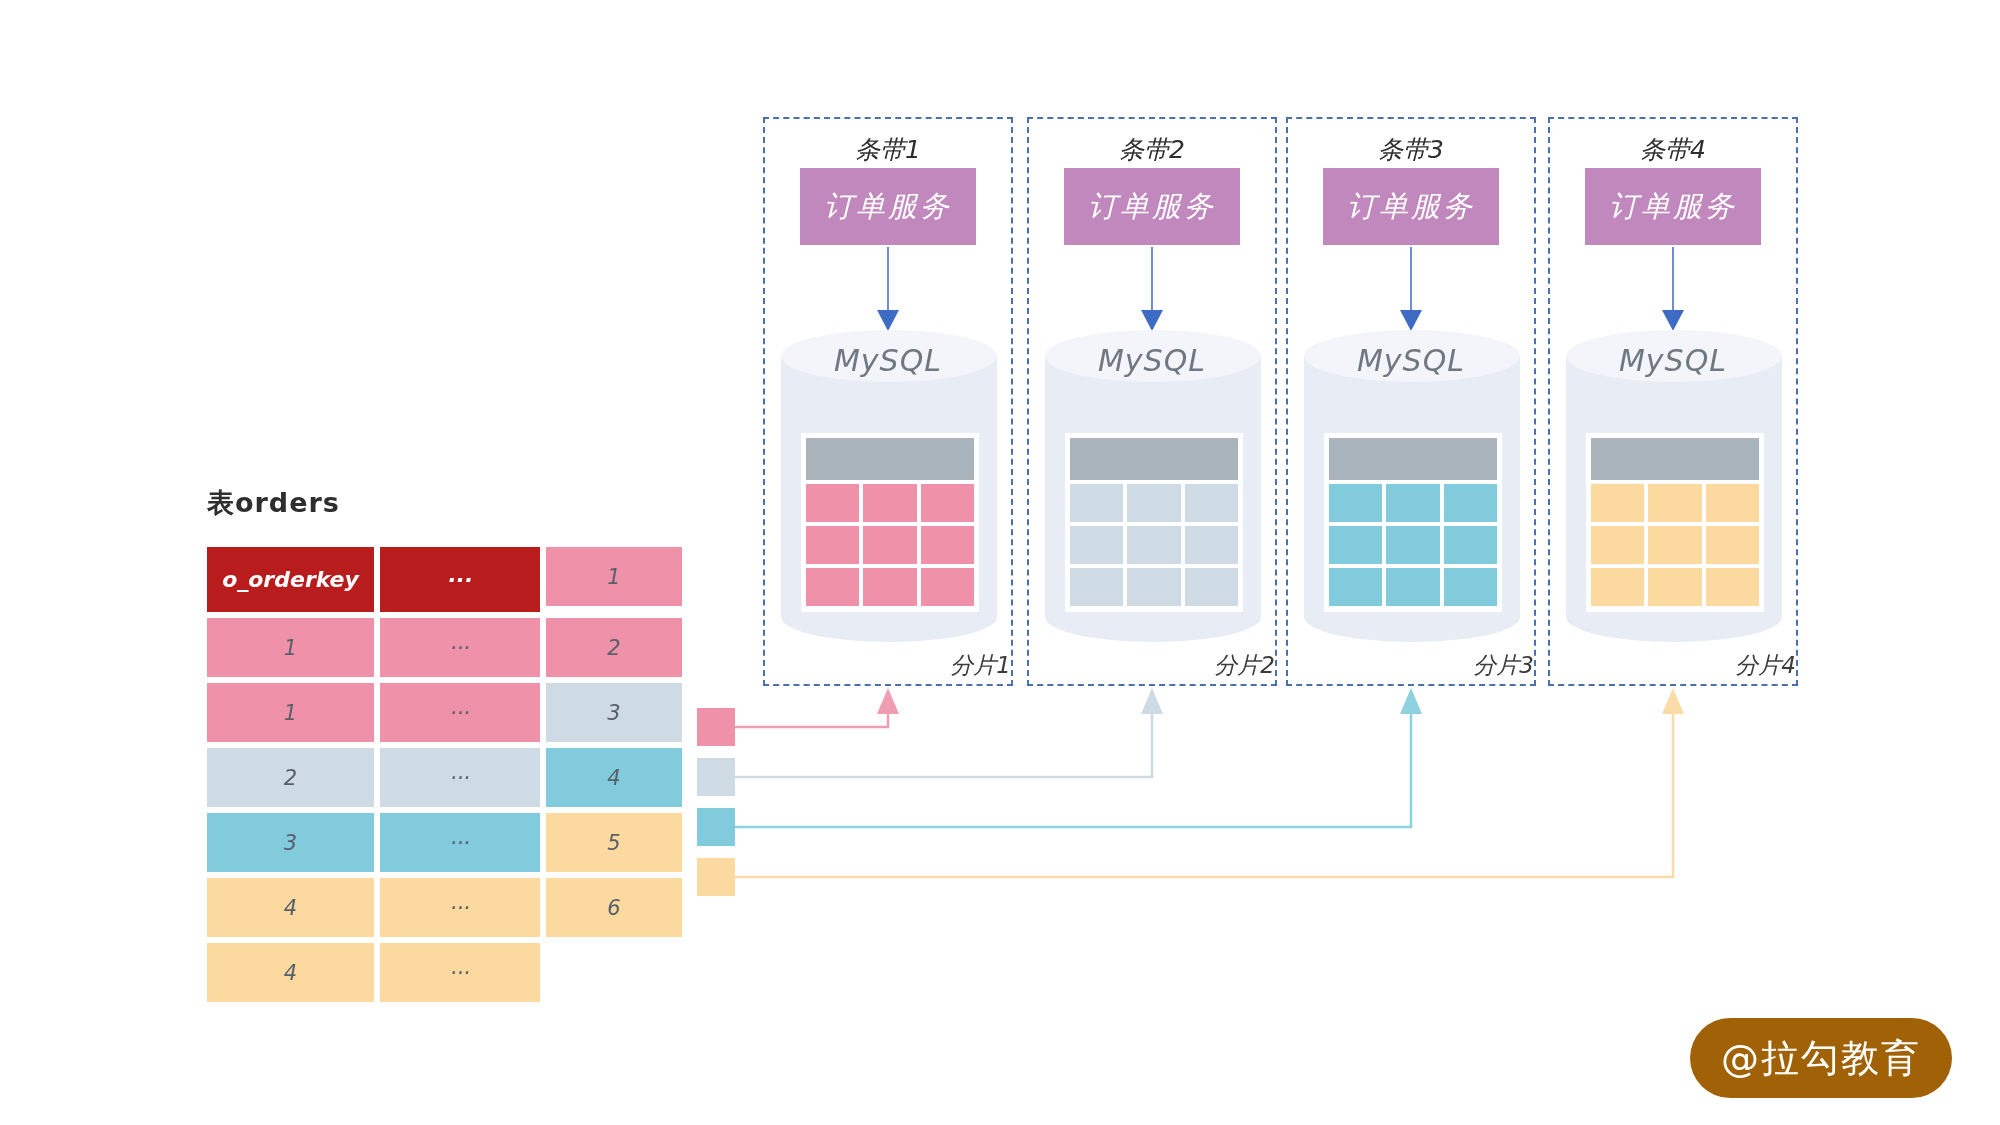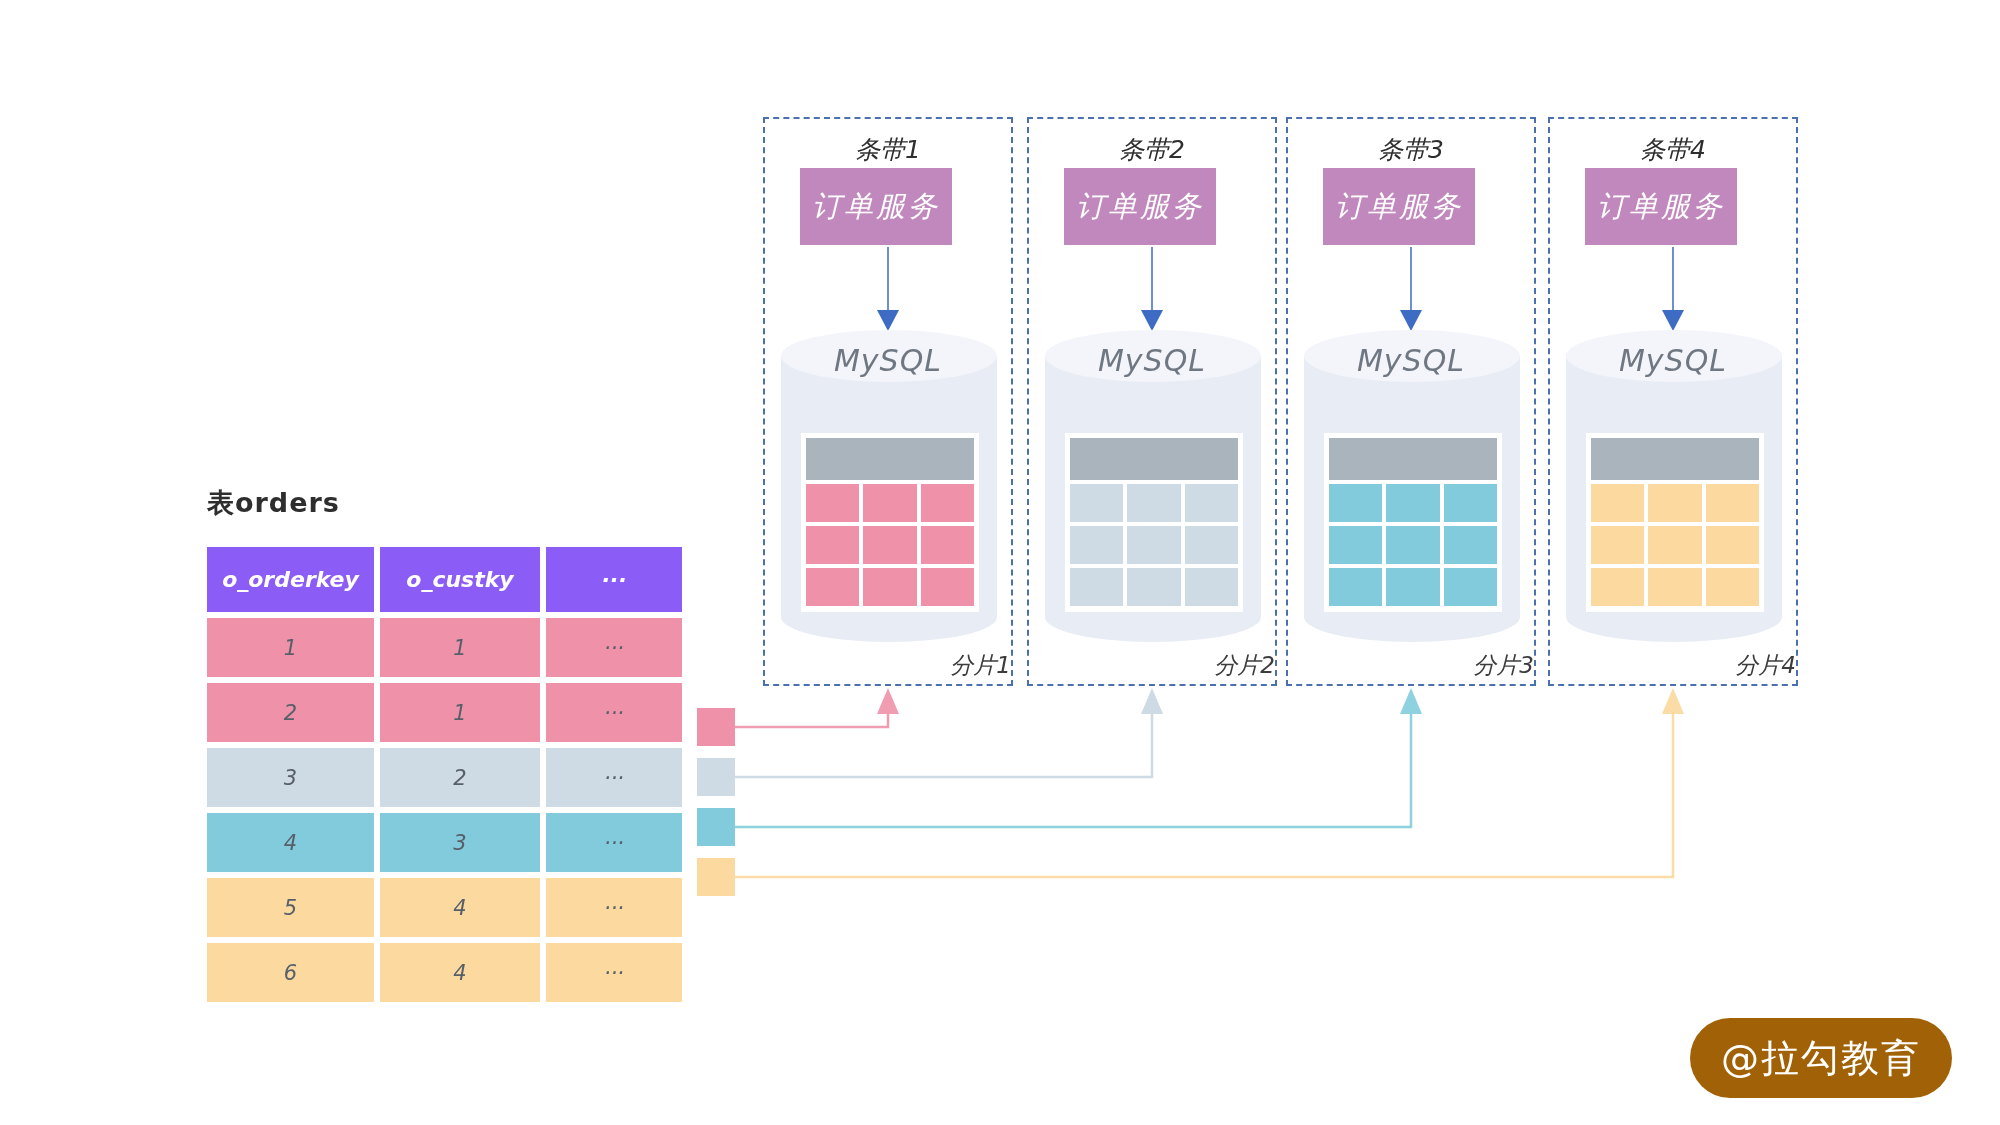--- a/index.html
+++ b/index.html
@@ -30,21 +30,21 @@
     gap: 6px;
   }
   .ot-cell {
     display: flex;
     align-items: center;
     justify-content: center;
     font-style: italic;
   }
   .ot-head {
     height: 65px;
-    background: #8b5cf6;
+    background: #b91c1c;
     color: #ffffff;
     font-weight: bold;
     font-size: 22px;
   }
   .ot-data {
     height: 59px;
     color: #575f6a;
     font-size: 21px;
   }
   .bg-shard1 { background: #ef91a8; }
@@ -64,21 +64,21 @@
     position: absolute;
     top: 14px; left: 0; width: 100%;
     text-align: center;
     font-size: 25px;
     font-style: italic;
     color: #2e2e2e;
   }
   .service-box {
     position: absolute;
     top: 49px; left: 50%;
-    width: 152px; height: 77px;
+    width: 176px; height: 77px;
     margin-left: -88px;
     background: #c088bd;
     color: #ffffff;
     font-size: 29px;
     font-style: italic;
     letter-spacing: 3px;
     display: flex;
     align-items: center;
     justify-content: center;
   }
@@ -185,21 +185,20 @@
 </style>
 </head>
 <body>
 
 <div class="canvas">
 
   <div class="orders-title">表orders</div>
 
   <div class="orders-table">
     <div class="ot-cell ot-head">o_orderkey</div>
-    <div class="ot-cell ot-head">o_custky</div>
     <div class="ot-cell ot-head">···</div>
 
     <div class="ot-cell ot-data bg-shard1">1</div>
     <div class="ot-cell ot-data bg-shard1">1</div>
     <div class="ot-cell ot-data bg-shard1">···</div>
 
     <div class="ot-cell ot-data bg-shard1">2</div>
     <div class="ot-cell ot-data bg-shard1">1</div>
     <div class="ot-cell ot-data bg-shard1">···</div>
 

